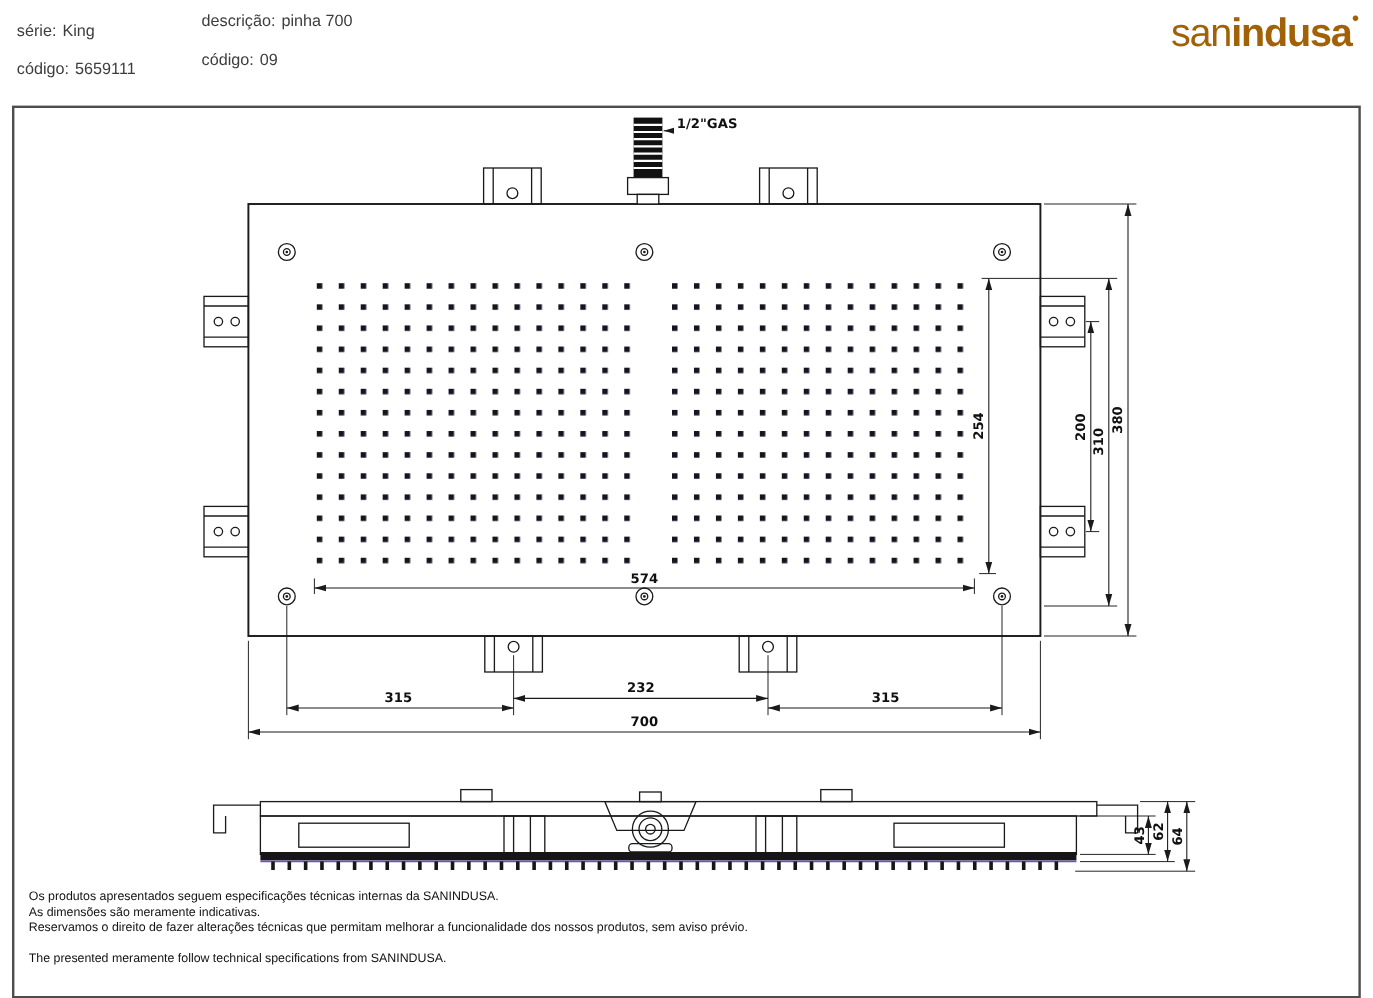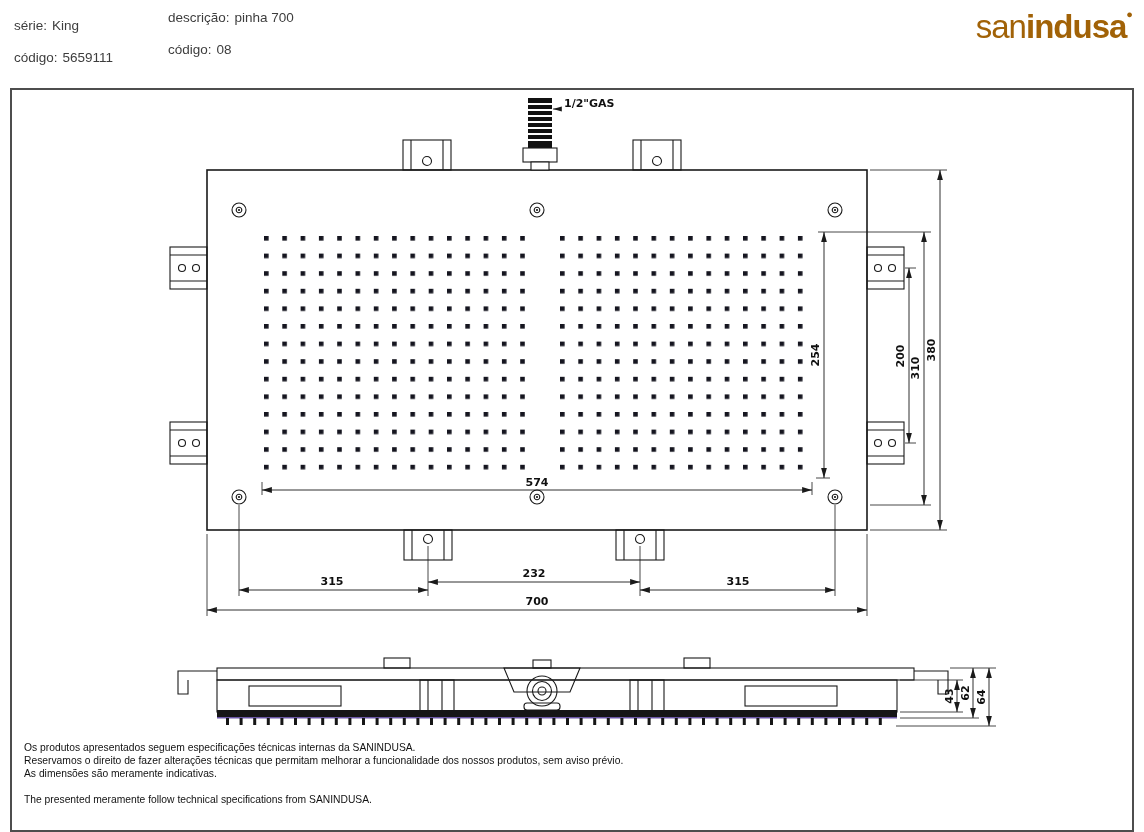--- a/index.html
+++ b/index.html
@@ -47,21 +47,21 @@
       </div>
       <div class="hrow">
         <span class="hlabel">código:</span><span class="hval">5659111</span>
       </div>
     </div>
     <div class="h-col2">
       <div class="hrow">
         <span class="hlabel">descrição:</span><span class="hval">pinha 700</span>
       </div>
       <div class="hrow">
-        <span class="hlabel">código:</span><span class="hval">08</span>
+        <span class="hlabel">código:</span><span class="hval">09</span>
       </div>
     </div>
     <div class="logo">
       <span class="lg-light">san</span><span class="lg-bold">indusa</span><span class="lg-mark">●</span>
     </div>
   </header>
 
   <div class="frame">
 
     <svg viewBox="0 0 1120 648" width="1120" height="648">
@@ -271,19 +271,19 @@
       </g>
       <g>
         <line x1="884" y1="636" x2="984" y2="636" class="ext"></line>
         <line x1="977" y1="578" x2="977" y2="636" class="dim"></line>
         <text transform="rotate(-90 973 607)" x="973" y="607" class="dtx">64</text>
       </g>
     </svg>
 
     <div class="notes">
       <p>Os produtos apresentados seguem especificações técnicas internas da SANINDUSA.</p>
+      <p>As dimensões são meramente indicativas.</p>
       <p>Reservamos o direito de fazer alterações técnicas que permitam melhorar a funcionalidade dos nossos produtos, sem aviso prévio.</p>
-      <p>As dimensões são meramente indicativas.</p>
       <p class="gap">The presented meramente follow technical specifications from SANINDUSA.</p>
     </div>
 
   </div>
 </div>
 
 </body></html>

